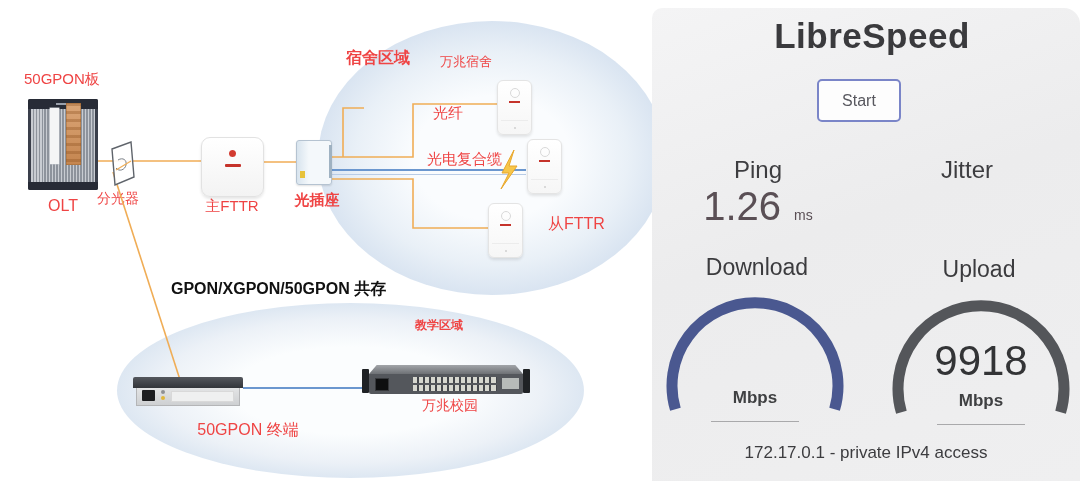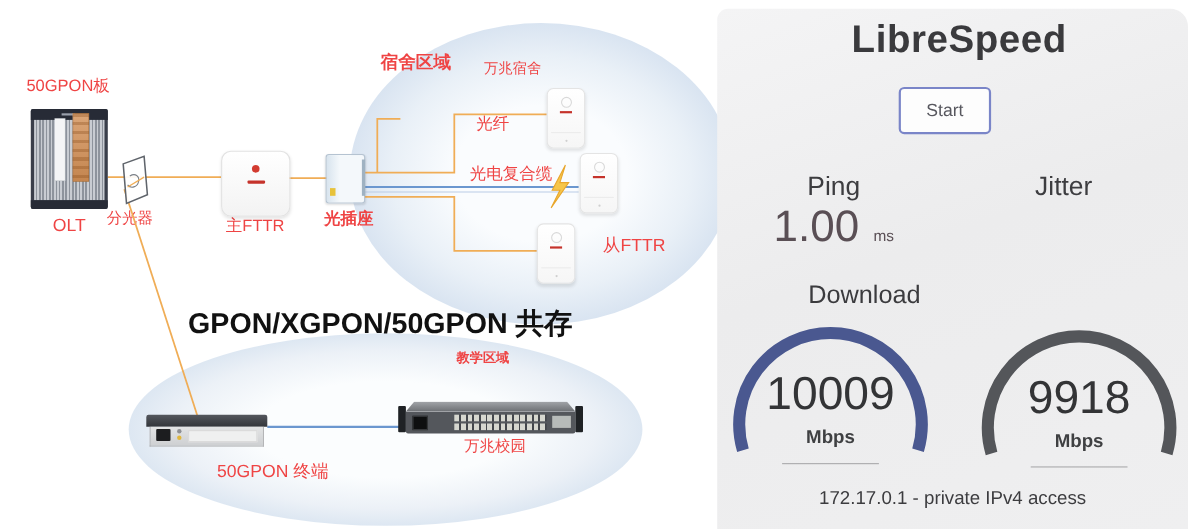--- a/index.html
+++ b/index.html
@@ -90,54 +90,54 @@
     font-size:35px;font-weight:700;color:#3a3a3d;letter-spacing:.5px;}
   #start-btn{position:absolute;left:165px;top:71px;width:84px;height:43px;
     background:#fdfdfd;border:2px solid #7a85c8;border-radius:5px;color:#57575e;font-size:16px;
     font-family:"Liberation Sans","DejaVu Sans",sans-serif;cursor:pointer;}
   .metric{position:absolute;width:160px;text-align:center;top:148px;}
   .metric .m-name{font-size:24px;color:#3d3d40;}
   .metric .m-val{margin-top:2px;font-size:40px;color:#5a4f55;line-height:1.0;}
   .metric .m-unit{font-size:14px;color:#5a4f55;margin-left:13px;}
   #metric-ping{left:26px;} #metric-jitter{left:235px;}
   .g-label{position:absolute;width:160px;text-align:center;font-size:23px;color:#3b3b3e;}
-  #dl-label{left:25px;top:246px;text-align:right;} #ul-label{left:247px;top:248px;}
+  #dl-label{left:25px;top:246px;} #ul-label{left:247px;top:248px;}
   .gauge-col{position:absolute;width:190px;height:160px;text-align:center;}
   #gauge-dl{left:8px;top:281px;} #gauge-ul{left:234px;top:284px;}
   .gauge-col svg{position:absolute;left:0;top:0;}
   .g-val{position:absolute;left:0;right:0;top:48px;font-size:42px;color:#333436;line-height:1;}
   .g-unit{position:absolute;left:0;right:0;top:99px;font-size:17px;color:#3f4042;font-weight:bold;}
   .g-line{position:absolute;left:51px;top:132px;width:88px;border-top:1.5px solid #a9a9ab;}
   #st-footer{position:absolute;left:0;right:0;top:435px;text-align:center;font-size:17px;color:#3c3c3f;}
 </style>
 </head>
 <body>
 
 <div id="stage">
 
   <div id="panel" class="abs">
     <div id="st-title">LibreSpeed</div>
 
     <button id="start-btn">Start</button>
 
     <div class="metric" id="metric-ping">
       <div class="m-name">Ping</div>
-      <div class="m-val"><span>1.00</span><span class="m-unit">ms</span></div>
+      <div class="m-val"><span>1.26</span><span class="m-unit">ms</span></div>
     </div>
     <div class="metric" id="metric-jitter">
       <div class="m-name">Jitter</div>
     </div>
 
     <div class="g-label" id="dl-label">Download</div>
+    <div class="g-label" id="ul-label">Upload</div>
 
     <div class="gauge-col" id="gauge-dl">
       <svg width="190" height="135" viewBox="0 0 190 135">
         <path d="M 15.4 120.3 A 83 83 0 1 1 174.6 120.3" fill="none" stroke-width="11" stroke="#4a5890"></path>
       </svg>
-      <div class="g-val">10009</div>
       <div class="g-unit">Mbps</div>
       <div class="g-line"></div>
     </div>
 
     <div class="gauge-col" id="gauge-ul">
       <svg width="190" height="135" viewBox="0 0 190 135">
         <path d="M 15.4 120.3 A 83 83 0 1 1 174.6 120.3" fill="none" stroke-width="11" stroke="#54565a"></path>
       </svg>
       <div class="g-val">9918</div>
       <div class="g-unit">Mbps</div>
@@ -235,19 +235,19 @@
   <div class="lbl center" style="left:95px;top:191px;width:46px;font-size:14px;">分光器</div>
   <div class="lbl center" style="left:203px;top:198px;width:58px;font-size:15px;">主FTTR</div>
   <div class="lbl center bold" style="left:294px;top:192px;width:46px;font-size:15px;">光插座</div>
 
   <div class="lbl bold" style="left:346px;top:49px;font-size:16px;">宿舍区域</div>
   <div class="lbl" style="left:440px;top:55px;font-size:13px;">万兆宿舍</div>
   <div class="lbl" style="left:433px;top:105px;font-size:15px;">光纤</div>
   <div class="lbl" style="left:427px;top:151px;font-size:15px;">光电复合缆</div>
   <div class="lbl" style="left:548px;top:215px;font-size:16px;">从FTTR</div>
 
-  <div class="lbl bold" style="left:171px;top:280px;font-size:26px;color:#111;">GPON/XGPON/50GPON 共存</div>
+  <div class="lbl bold" style="left:171px;top:280px;font-size:16px;color:#111;">GPON/XGPON/50GPON 共存</div>
 
   <div class="lbl bold" style="left:415px;top:319px;font-size:12px;">教学区域</div>
   <div class="lbl center" style="left:193px;top:421px;width:110px;font-size:16px;">50GPON 终端</div>
   <div class="lbl center" style="left:405px;top:398px;width:90px;font-size:14px;">万兆校园</div>
 
 </div>
 
 </body></html>

